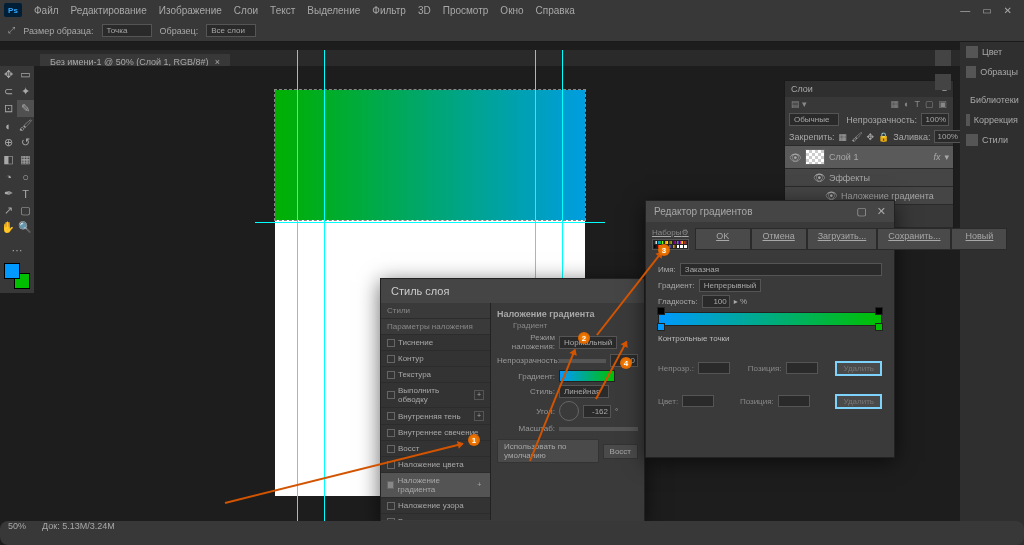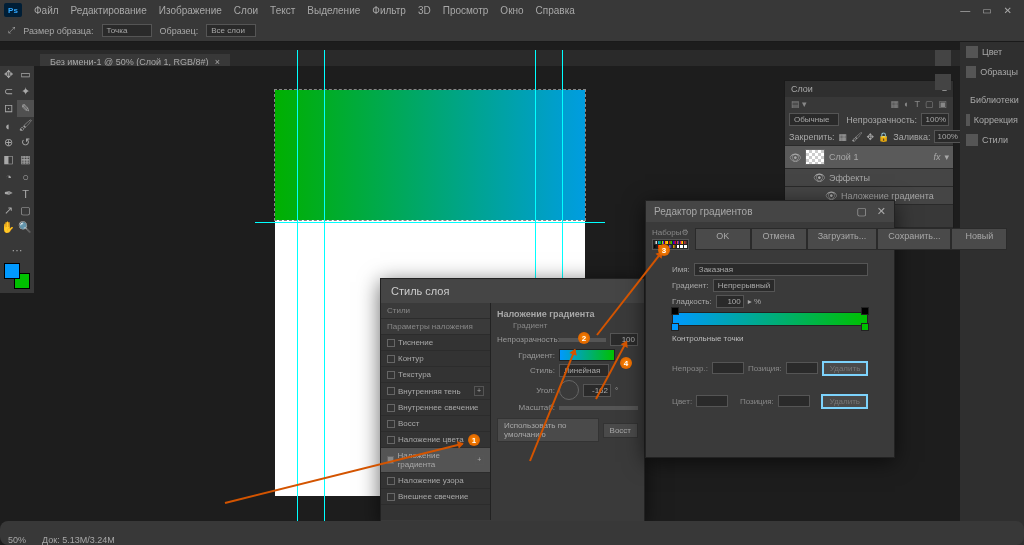--- a/index.html
+++ b/index.html
@@ -55,43 +55,43 @@
 .form-row { display: flex; align-items: center; gap: 4px; margin: 3px 0; }
 .form-label { width: 58px; text-align: right; color: #999; font-size:8px;}
 .dropdown { background: #2a2a2a; border: 1px solid #555; padding: 1px 4px; min-width: 50px; font-size:8px;}
 .numfield { background: #2a2a2a; border: 1px solid #555; width: 28px; padding: 1px 2px; text-align: right; font-size:8px;}
 .grad-preview-sm { width: 56px; height: 12px; background: linear-gradient(to right, #0099ff, #00c000); border: 1px solid #222; }
 .btn-sm { background: #4a4a4a; border: 1px solid #333; padding: 2px 6px; font-size: 8px; }
 
 .grad-dialog { position: absolute; left: 645px; top: 200px; width: 250px; height: 258px; background: #3a3a3a; border: 1px solid #222; box-shadow: 0 4px 20px rgba(0,0,0,.6); }
 .grad-header { padding: 4px 8px; background: #454545; display: flex; align-items: center; font-size: 10px; }
 .grad-header .wc{margin-left:auto;display:flex;gap:10px;font-size:11px;}
-.grad-top { display: flex; padding: 6px; gap: 6px; }
+.grad-top { display: flex; padding: 6px; gap: 6px; text-decoration: underline; }
 .presets { flex: 1; }
 .preset-label{font-size:8px;color:#888;margin-bottom:2px;display:flex;}
 .preset-label .gear{margin-left:auto;}
 .preset-grid { display: grid; grid-template-columns: repeat(9, 1fr); gap: 1px; background: #222; border: 1px solid #555; padding: 1px; }
 .preset { aspect-ratio: 1; }
 .grad-btns { display: flex; flex-direction: row; gap: 0; border-radius: 25px; }
 .grad-btn { background: #4a4a4a; border: 1px solid #2a2a2a; padding: 2px 10px; font-size: 9px; text-align: center; min-width: 56px; }
-.grad-body { padding: 4px 26px; font-size: 8px; }
+.grad-body { padding: 4px 12px; font-size: 8px; }
 .grad-edit-strip { height: 14px; background: linear-gradient(to right, #0099ff, #00c000); border: 1px solid #222; margin: 4px 0; position: relative; }
 .stop{position:absolute;bottom:-6px;width:8px;height:8px;border:1px solid #222;}
 .stop-l{left:-2px;background:#0099ff;}
 .stop-r{right:-2px;background:#00c000;}
 .ostop{position:absolute;top:-6px;width:8px;height:8px;border:1px solid #222;background:#000;}
 .grad-controls{display:grid;grid-template-columns:auto 1fr auto 1fr auto;gap:4px;align-items:center;margin-top:18px;}
 .lab{color:#888;font-size:8px;text-align:right;}
 .fld{background:#2a2a2a;border:1px solid #555;height:12px;width:32px;}
 .delbtn{background:#4a4a4a;border:2px solid #7dd3fc;padding:1px 6px;font-size:8px;color:#777;}
 
 .badge { position: absolute; width: 12px; height: 12px; background: radial-gradient(circle, #ff8800, #cc5500); border-radius: 50%; color: #fff; font-size: 8px; font-weight: bold; display: flex; align-items: center; justify-content: center; z-index: 100; }
 .arrow { position: absolute; background: #d35400; height: 2px; transform-origin: left center; z-index: 50; }
 .arrow::after { content: ''; position: absolute; right: -5px; top: -3px; border: 4px solid transparent; border-left: 6px solid #d35400; }
-.statusbar { position: absolute; bottom: 0; left: 0; right: 0; height: 24px; background: #383838; display: flex; align-items: flex-end; padding: 0 8px; font-size: 9px; gap: 16px; border-radius: 8px; }
+.statusbar { position: absolute; bottom: 0; left: 0; right: 0; height: 24px; background: #383838; display: flex; align-items: flex-start; padding: 0 8px; font-size: 9px; gap: 16px; border-radius: 8px; }
 </style>
 </head>
 <body>
 
 <div class="topbar">
   <div class="ps-logo">Ps</div>
   <div class="menu-item">Файл</div>
   <div class="menu-item">Редактирование</div>
   <div class="menu-item">Изображение</div>
   <div class="menu-item">Слои</div>
@@ -270,20 +270,25 @@
           <div class="style-list-item">
             <span class="chk"></span>
             <span>Контур</span>
           </div>
           <div class="style-list-item">
             <span class="chk"></span>
             <span>Текстура</span>
           </div>
           <div class="style-list-item">
             <span class="chk"></span>
+            <span>Выполнить обводку</span>
+            <span class="plus">+</span>
+          </div>
+          <div class="style-list-item">
+            <span class="chk"></span>
             <span>Внутренняя тень</span>
             <span class="plus">+</span>
           </div>
           <div class="style-list-item">
             <span class="chk"></span>
             <span>Внутреннее свечение</span>
           </div>
           <div class="style-list-item">
             <span class="chk"></span>
             <span>Восст</span>
@@ -304,20 +309,24 @@
           <div class="style-list-item">
             <span class="chk"></span>
             <span>Внешнее свечение</span>
           </div>
         </div>
 
     </div>
     <div class="style-right">
       <div style="font-size:9px;font-weight:bold">Наложение градиента</div>
       <div style="color:#888;margin:2px 16px">Градиент</div>
+      <div class="form-row">
+          <span class="form-label">Режим наложения:</span>
+          <span class="dropdown">Нормальный</span>
+        </div>
       <div class="form-row">
           <span class="form-label">Непрозрачность:</span>
           <span style="flex:1;height:4px;background:#555"></span>
           <span class="numfield">100</span>
         </div>
       <div class="form-row">
           <span class="form-label">Градиент:</span>
           <div class="grad-preview-sm"></div>
         </div>
       <div class="form-row">

